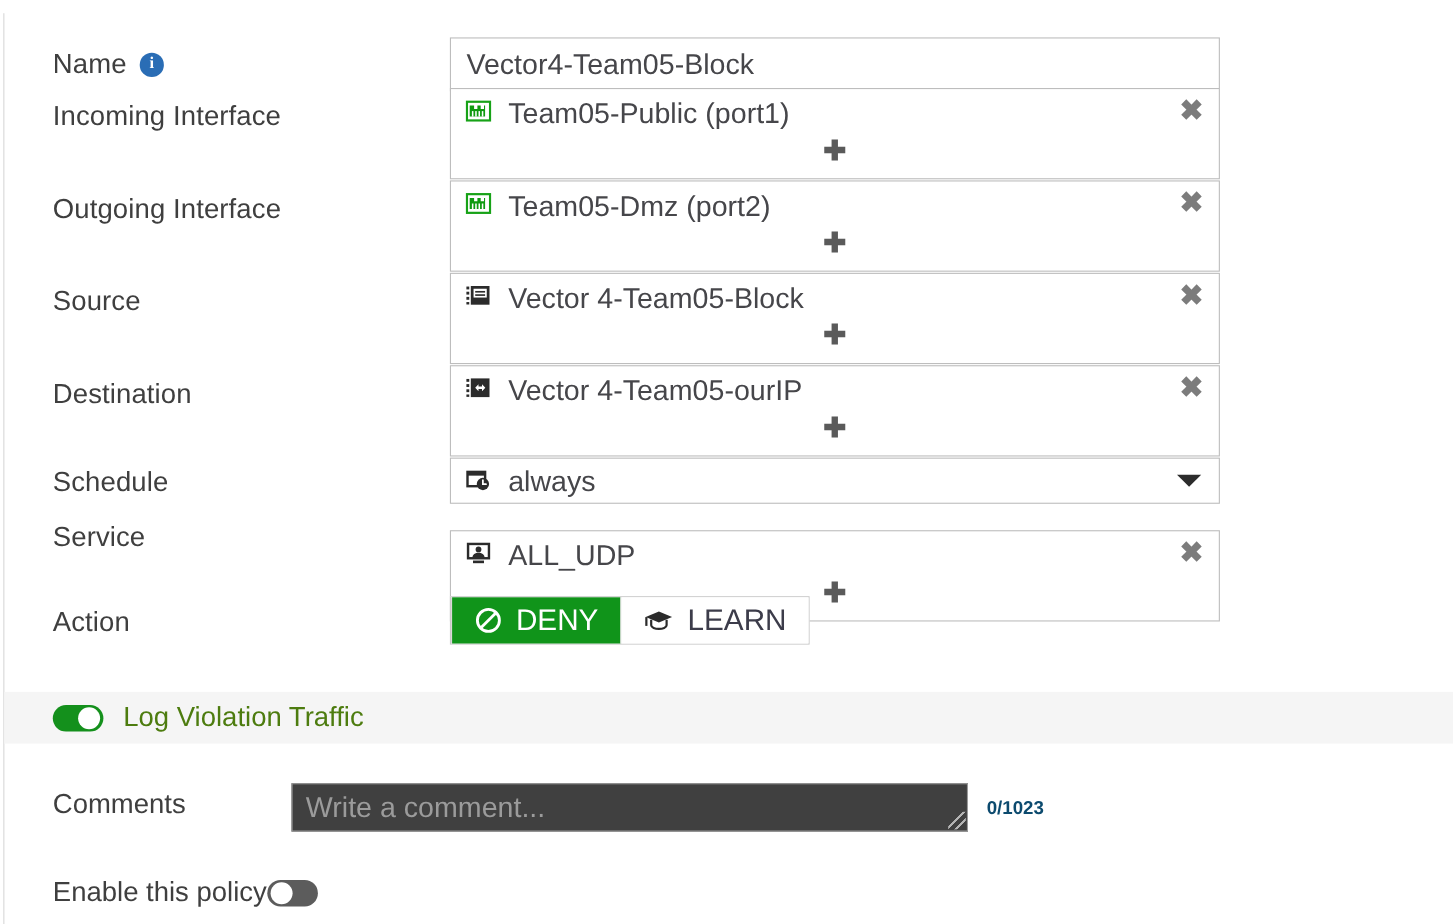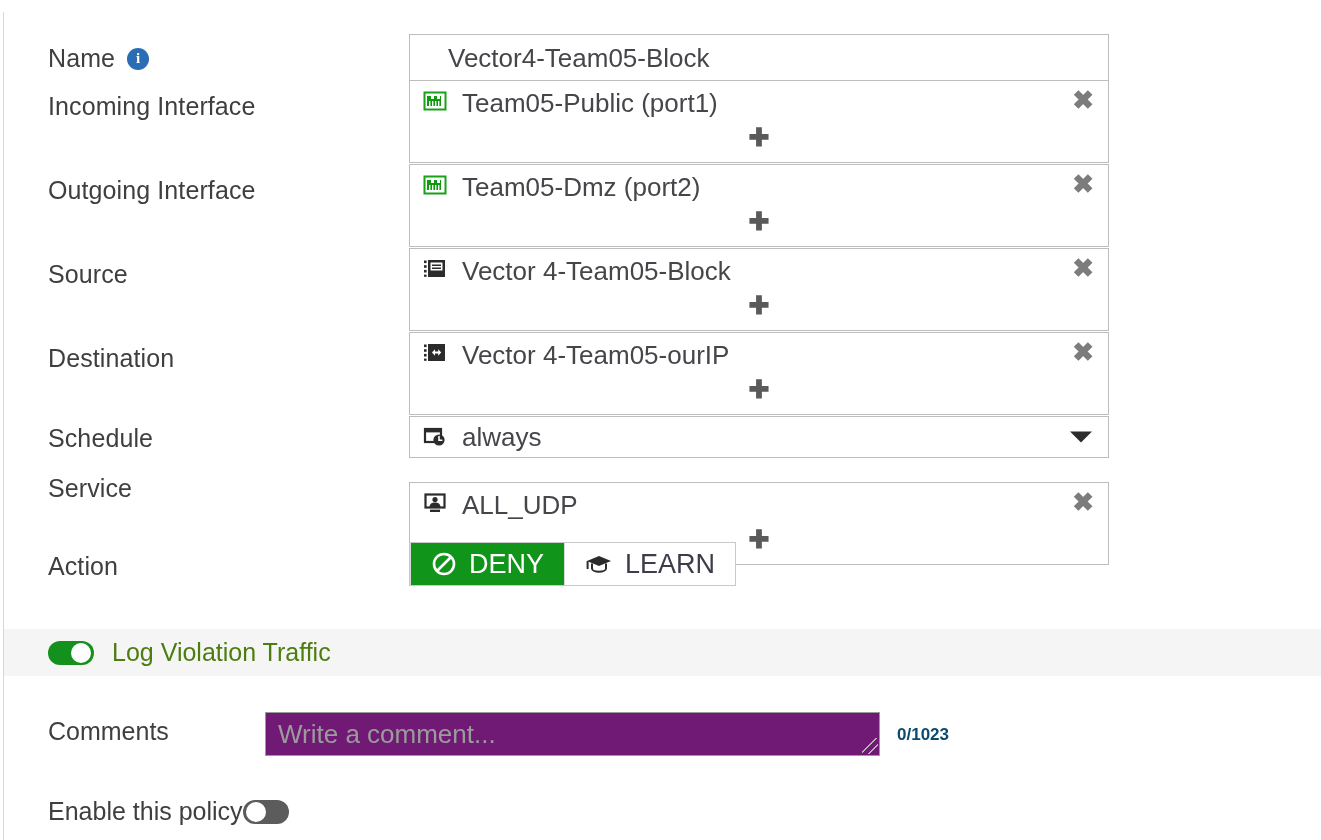--- a/index.html
+++ b/index.html
@@ -216,21 +216,21 @@
     color: #3f3f3f;
   }
   .textarea {
     position: absolute;
     left: 265px;
     top: 700px;
     width: 615px;
     height: 44px;
     box-sizing: border-box;
     border: 1px solid #9a9a9a;
-    background: #701a75;
+    background: #404040;
     overflow: hidden;
   }
   .ta-placeholder {
     font-size: 26px;
     color: #9b9b9b;
     padding: 6px 12px;
     white-space: nowrap;
   }
   .ta-grip {
     position: absolute;
@@ -270,21 +270,21 @@
 
 <div class="page">
 
   <div class="left-rail"></div>
 
   <div class="row" style="top:18px;">
     <div class="label has-info" style="top:14px;">
       <span>Name</span>
       <span class="info-icon">i</span>
     </div>
-    <div class="field" style="top:4px;padding-left:24px;">
+    <div class="field" style="top:4px;">
       <div class="field-text">Vector4-Team05-Block</div>
     </div>
   </div>
 
   <div class="row" style="top:68px;">
     <div class="label" style="top:12px;">Incoming Interface</div>
     <div class="field" style="top:0;">
       <div class="chip-row">
         <span class="chip-icon">
           <svg width="24" height="24" viewBox="0 0 24 24">

